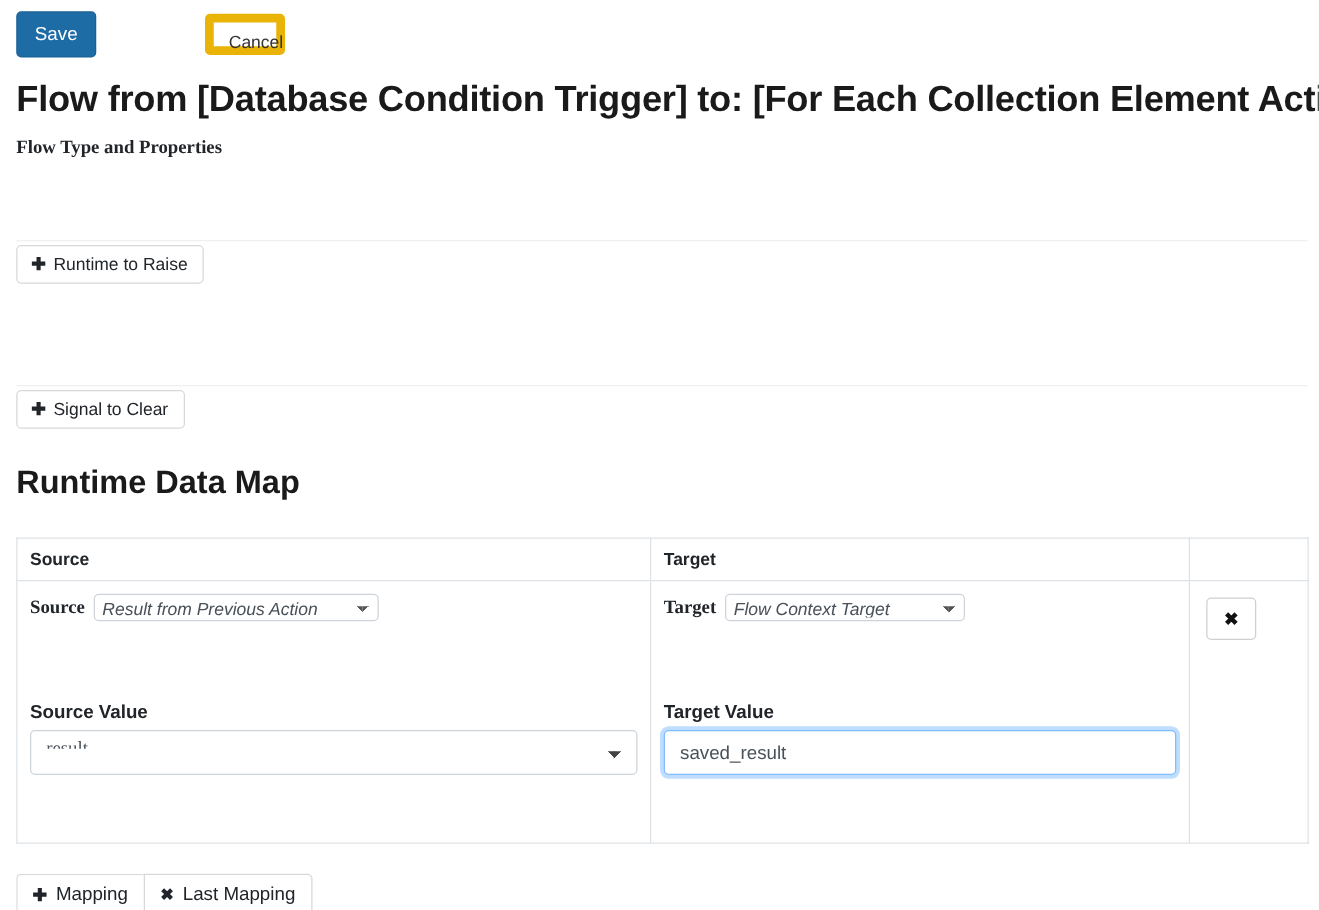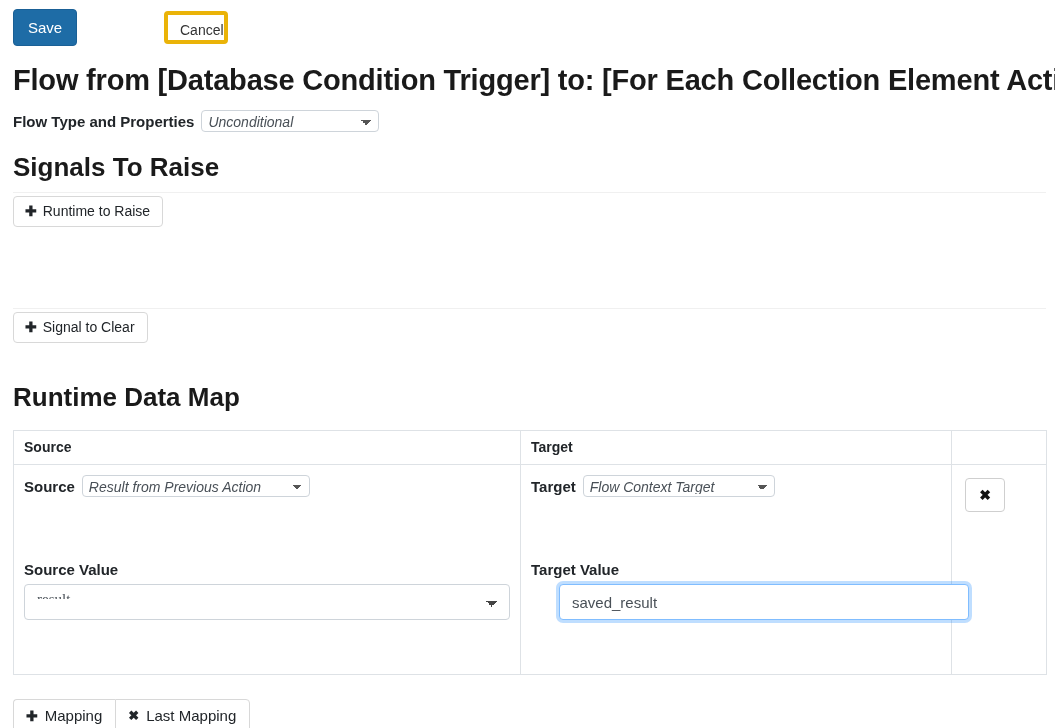--- a/index.html
+++ b/index.html
@@ -42,21 +42,21 @@
     white-space: nowrap;
   }
   .btn-primary {
     background: #1e6ca6;
     border-color: #1a6096;
     color: #ffffff;
     font-weight: 400;
   }
   .btn-default {
     background: #ffffff;
-    border: 4px solid #eab308;
+    border: 7px solid #eab308;
     color: #333333;
   }
   #save-btn {
     position: absolute;
     left: 13px; top: 9px;
     width: 64px; height: 37px;
     font-size: 15px;
   }
   #cancel-btn {
     position: absolute;
@@ -80,35 +80,36 @@
     position: absolute;
     left: 13px;
     font-size: 26px;
     font-weight: bold;
     color: #1a1a1a;
     margin: 0;
     white-space: nowrap;
   }
   #title-signals-raise { top: 152px; }
   #title-signals-clear { top: 267px; }
-  #title-runtime-map  { top: 382px; }
+  #title-runtime-map  { top: 370px; }
 
   
   .flowtype-row {
     position: absolute;
     left: 13px; top: 110px;
     display: flex;
     align-items: center;
     gap: 7px;
   }
   .inline-label {
     font-size: 15px;
     font-weight: bold;
     color: #212529;
     white-space: nowrap;
+    font-family: Liberation Serif, serif;
   }
 
   
   select.form-select {
     font-family: "Liberation Sans", sans-serif;
     font-size: 14px;
     font-style: italic;
     color: #495057;
     background-color: #ffffff;
     border: 1px solid #ced4da;
@@ -242,21 +243,20 @@
     font-size: 15px;
     color: #495057;
     width: 100%;
     height: 36px;
     padding: 8px 12px;
     border: 1px solid #80bdff;
     border-radius: 4px;
     background: #ffffff;
     outline: none;
     box-shadow: 0 0 0 3px rgba(0,123,255,.25);
-    margin-left: 28px;
   }
 
   .action-cell-inner { padding: 13px 0 0 13px; }
   #delete-mapping-btn {
     width: 40px; height: 34px;
     background: #ffffff;
     border: 1px solid #cfcfcf;
     border-radius: 4px;
     cursor: pointer;
     font-size: 14px;
@@ -302,26 +302,22 @@
 
   <div class="action-bar">
     <button class="btn btn-primary" id="save-btn">Save</button>
     <button class="btn btn-default" id="cancel-btn">Cancel</button>
   </div>
 
   <h1 class="page-title">Flow from [Database Condition Trigger] to: [For Each Collection Element Action 3]</h1>
 
   <div class="flowtype-row">
     <span class="inline-label">Flow Type and Properties</span>
-    <select class="form-select" id="flow-type-select">
-      <option>Unconditional</option>
-    </select>
   </div>
 
-  <h2 class="section-title" id="title-signals-raise">Signals To Raise</h2>
 
   <div class="signal-table" id="signals-raise-table">
     <div class="strip"></div>
   </div>
 
   <button class="signal-btn" id="signal-to-raise-btn">
     <span class="glyph-plus">✚</span>
     <span>Runtime to Raise</span>
   </button>
 

